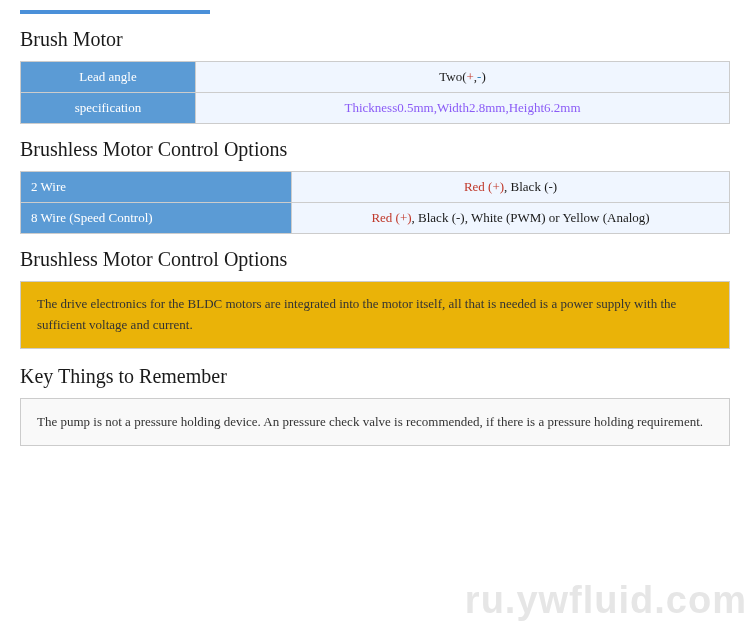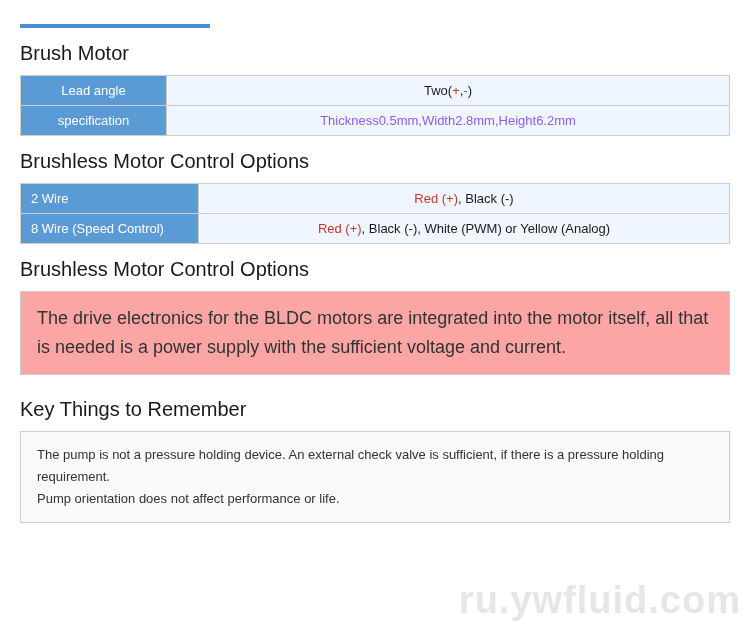--- a/index.html
+++ b/index.html
@@ -8,29 +8,30 @@
       background: #fff;
       color: #333;
       font-size: 13px;
       width: 750px;
       min-height: 642px;
       overflow: hidden;
       position: relative;
     }
 
     .page-container {
-      padding: 24px 20px 20px 20px;
+      padding: 10px 20px 20px 20px;
       position: relative;
+      font-family: Liberation Serif, serif;
     }
 
     
     .watermark {
       position: fixed;
       bottom: 20px;
-      right: 9px;
+      right: 3px;
       font-size: 38px;
       color: rgba(200, 200, 200, 0.45);
       font-weight: bold;
       pointer-events: none;
       z-index: 999;
       letter-spacing: 1px;
     }
 
     
     .top-bar {
@@ -64,54 +65,54 @@
     .spec-table td {
       padding: 7px 12px;
       vertical-align: middle;
       border: 1px solid #ccc;
     }
 
     .spec-table td.label-cell {
       background-color: #5b9bd5;
       color: #fff;
       text-align: center;
-      width: 146px;
+      width: 175px;
       font-size: 13px;
     }
 
     .spec-table td.value-cell {
       background-color: #f0f6ff;
       color: #1a1a1a;
       font-size: 13px;
       text-align: center;
     }
 
     
     .brushless-table td.label-cell {
       background-color: #5b9bd5;
       color: #fff;
       text-align: left;
       padding-left: 10px;
-      width: 178px;
+      width: 271px;
     }
 
     
     .red { color: #c0392b; }
     .orange { color: #8b5cf6; }
     .blue-text { color: #2980b9; }
 
     
     .description-box {
       border: 1px solid #ccc;
       padding: 12px 16px;
-      background: #fca5a5;
-      font-size: 18px;
+      background: #eab308;
+      font-size: 13px;
       color: #333;
       line-height: 1.6;
-      margin-bottom: 23px;
+      margin-bottom: 16px;
     }
 
     .key-things-box {
       border: 1px solid #ccc;
       padding: 12px 16px;
       background: #f9f9f9;
       font-size: 13px;
       color: #333;
       line-height: 1.7;
     }
@@ -163,19 +164,18 @@
 
   <h2 class="section-title">Brushless Motor Control Options</h2>
 
   <div class="description-box">
     <span>The drive electronics for the BLDC motors are integrated into the motor itself, all that is needed is a power supply with the sufficient voltage and current.</span>
   </div>
 
   <h2 class="section-title">Key Things to Remember</h2>
 
   <div class="key-things-box">
-    <p>The pump is not a pressure holding device. An external check valve is sufficient, if there is a pressure holding requirement.</p>
-    <p>Pump orientation does not affect performance or life.</p>
+    <p>The pump is not a pressure holding device. An pressure check valve is recommended, if there is a pressure holding requirement.</p>
   </div>
 
 </div>
 
 <div class="watermark">ru.ywfluid.com</div>
 
 </body></html>

